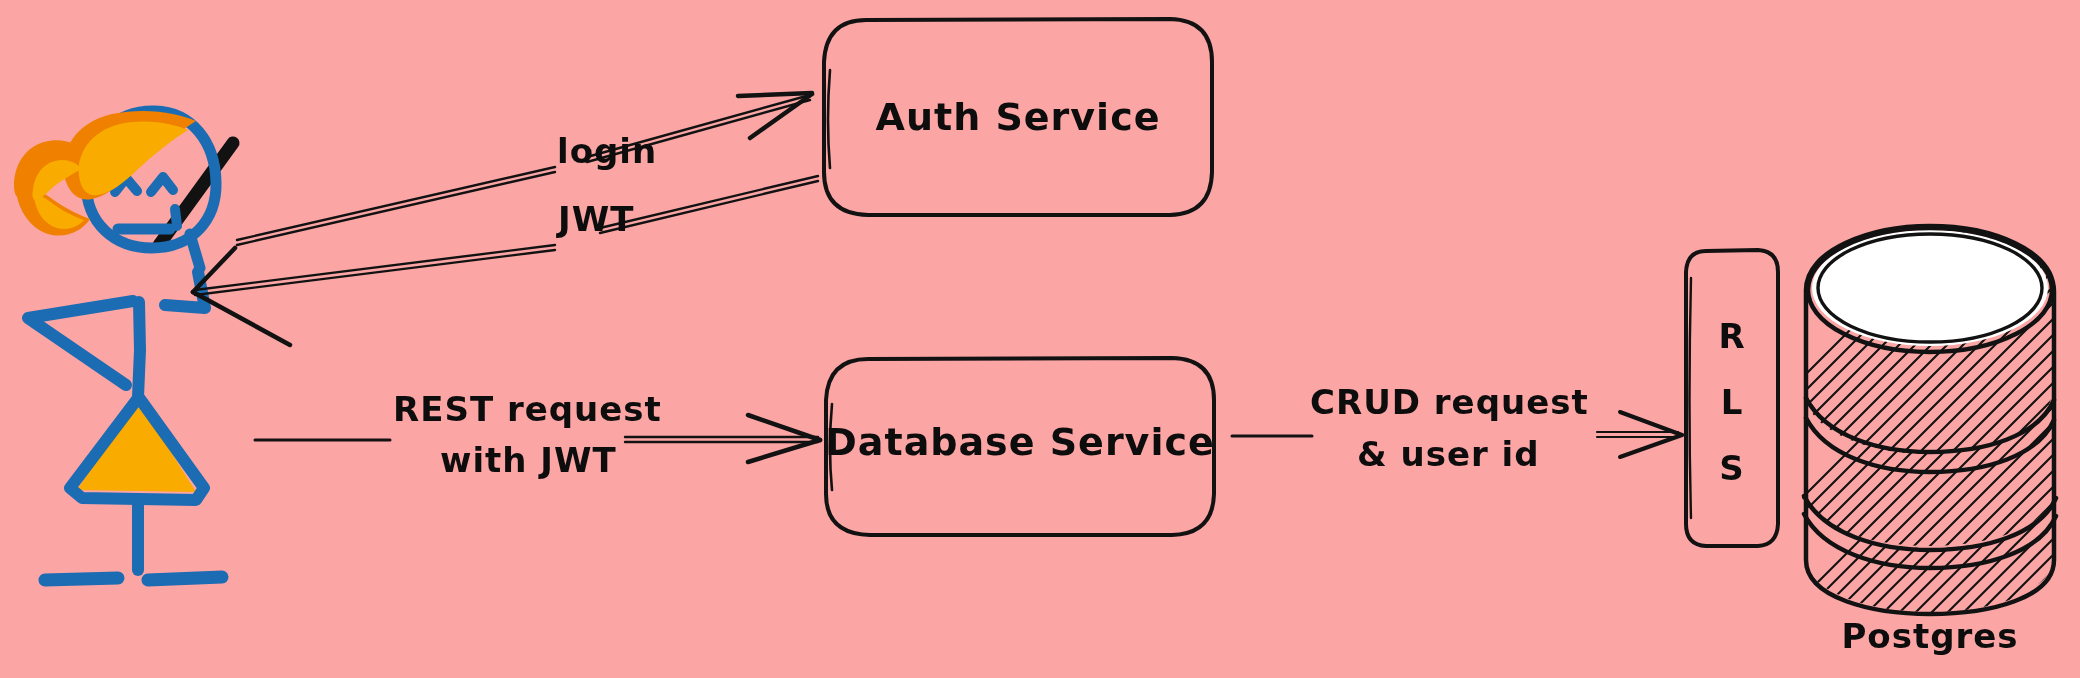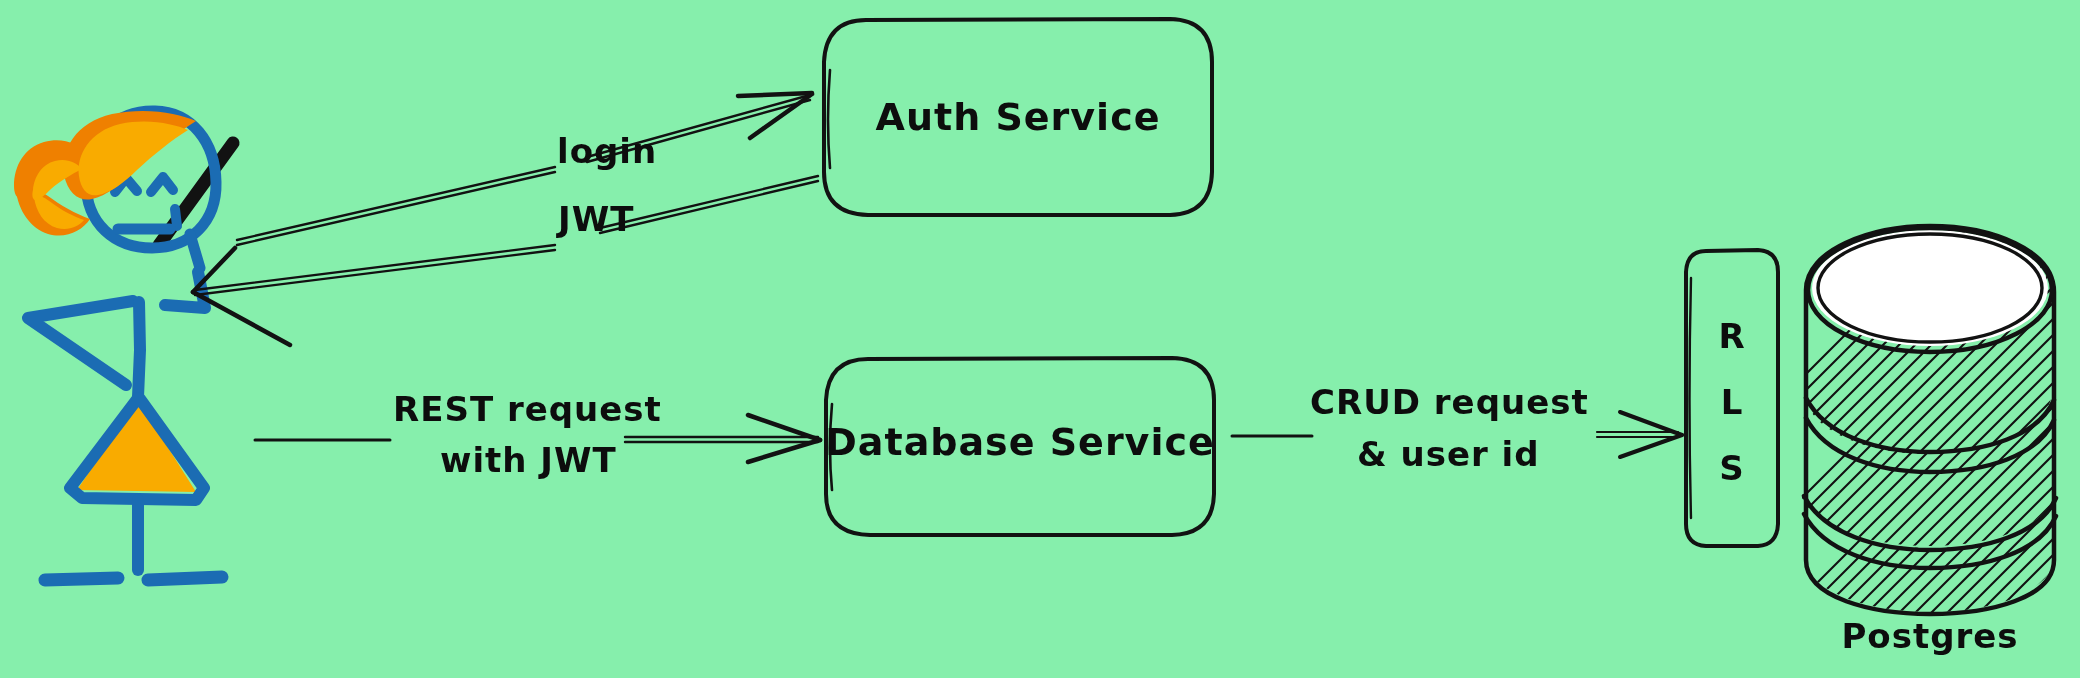--- a/index.html
+++ b/index.html
@@ -7,21 +7,21 @@
     padding: 0;
     background: #ffffff;
   }
   body {
     font-family: "DejaVu Sans", sans-serif;
   }
   #diagram-root {
     position: relative;
     width: 2080px;
     height: 678px;
-    background: #86efac;
+    background: #fca5a5;
     overflow: hidden;
   }
   svg.canvas {
     position: absolute;
     top: 0;
     left: 0;
     width: 2080px;
     height: 678px;
     display: block;
   }

